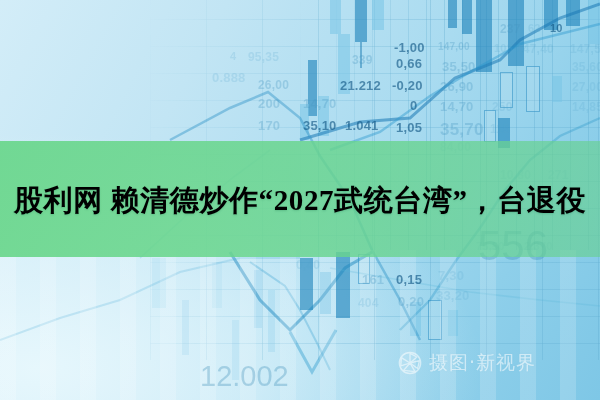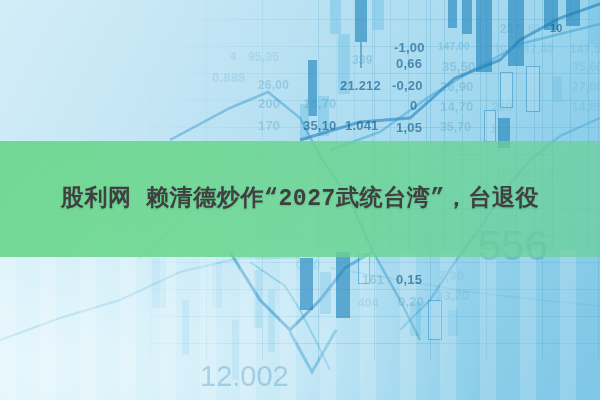--- a/index.html
+++ b/index.html
@@ -121,26 +121,26 @@
     height: 100px;
     display: flex;
     flex-direction: column;
     align-items: center;
     justify-content: center;
     gap: 8px;
     text-align: center;
     pointer-events: none;
   }
   .headline-line {
-    color: #404040;
-    font-size: 23px;
+    color: #000000;
+    font-size: 29px;
     font-weight: 700;
     letter-spacing: 0.6px;
     line-height: 1.18;
-    font-family: Liberation Mono, monospace;
+    font-family: Liberation Serif, serif;
     text-shadow: 0 1px 2px rgba(40,130,90,0.28);
     white-space: nowrap;
   }
 
   
   .watermark {
     position: absolute;
     left: 398px;
     top: 350px;
     display: flex;
@@ -252,21 +252,21 @@
         <div class="num pale" style="left: 352px; top: 53px; font-size: 12px;">339</div>
         <div class="num dark" style="left: 396px; top: 56px; font-size: 13px;">0,66</div>
         <div class="num dark" style="left: 394px; top: 40px; font-size: 13px; text-align: right;">-1,00</div>
         <div class="num dark" style="left: 392px; top: 78px; font-size: 13px;">-0,20</div>
         <div class="num dark" style="left: 410px; top: 98px; font-size: 13px;">0</div>
         <div class="num dark" style="left: 396px; top: 120px; font-size: 13px;">1,05</div>
         <div class="num pale" style="left: 438px; top: 41px; font-size: 10px;">147,00</div>
         <div class="num pale" style="left: 442px; top: 59px; font-size: 13px;">35,50</div>
         <div class="num pale" style="left: 440px; top: 79px; font-size: 13px;">26,90</div>
         <div class="num pale" style="left: 440px; top: 99px; font-size: 13px;">14,70</div>
-        <div class="num pale" style="left: 440px; top: 120px; font-size: 12px;">35,70</div>
+        <div class="num pale" style="left: 440px; top: 120px; font-size: 17px;">35,70</div>
         <div class="num vpale" style="left: 440px; top: 140px; font-size: 12px;">84,00</div>
         <div class="num vpale" style="left: 494px; top: 42px; font-size: 11px;">103</div>
         <div class="num vpale" style="left: 516px; top: 42px; font-size: 12px;">147,40</div>
         <div class="num vpale" style="left: 570px; top: 42px; font-size: 12px;">147,50</div>
         <div class="num vpale" style="left: 572px; top: 60px; font-size: 12px;">35,60</div>
         <div class="num vpale" style="left: 572px; top: 80px; font-size: 12px;">27,00</div>
         <div class="num vpale" style="left: 572px; top: 100px; font-size: 12px;">14,85</div>
         <div class="num vpale" style="left: 492px; top: 100px; font-size: 12px;">250</div>
         <div class="num vpale" style="left: 490px; top: 122px; font-size: 12px;">115</div>
         <div class="num pale" style="left: 500px; top: 22px; font-size: 12px;">237</div>
@@ -289,14 +289,26 @@
         <div class="bignum" style="left: 478px; top: 222px; font-size: 42px;">556</div>
       </div>
   </div>
 
   <div class="band"></div>
 
   <div class="headline">
     <div class="headline-line">股利网 赖清德炒作“2027武统台湾”，台退役</div>
   </div>
 
+  <div class="watermark">
+    <svg class="wm-logo" viewBox="0 0 24 24">
+      <circle cx="12" cy="12" r="10.6" fill="none" stroke="#ffffff" stroke-width="1.5"></circle>
+      <g fill="none" stroke="#ffffff" stroke-width="1.3" stroke-linejoin="round">
+        <path d="M12 12 L12 2.4 L19 6 Z"></path>
+        <path d="M12 12 L19.6 17.6 L21.4 9.6 Z"></path>
+        <path d="M12 12 L5.6 19.4 L17 20.6 Z"></path>
+        <path d="M12 12 L2.8 14.8 L3.4 6.6 Z"></path>
+      </g>
+    </svg>
+    <span class="wm-text">摄图·新视界</span>
+  </div>
 
 </div>
 
 </body></html>

